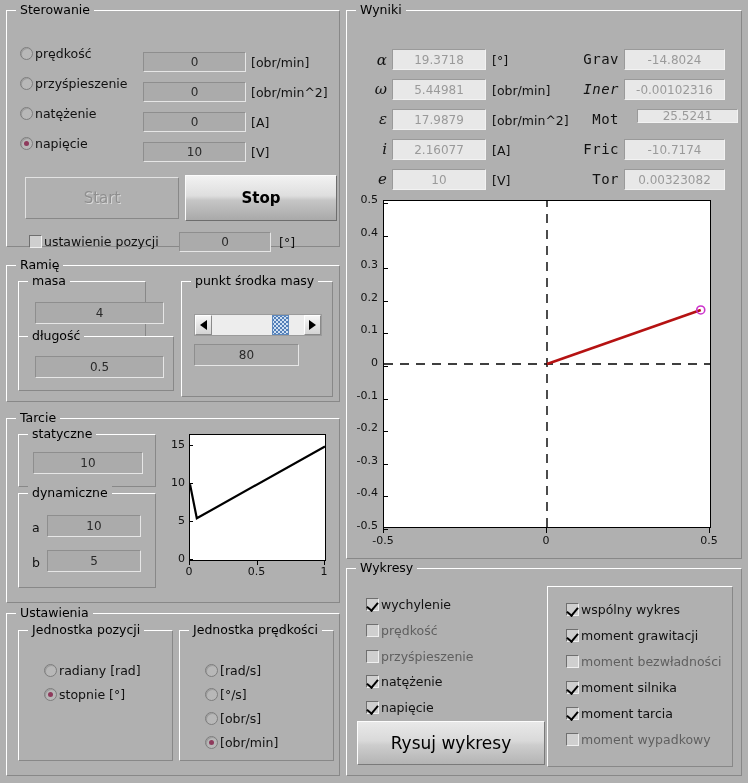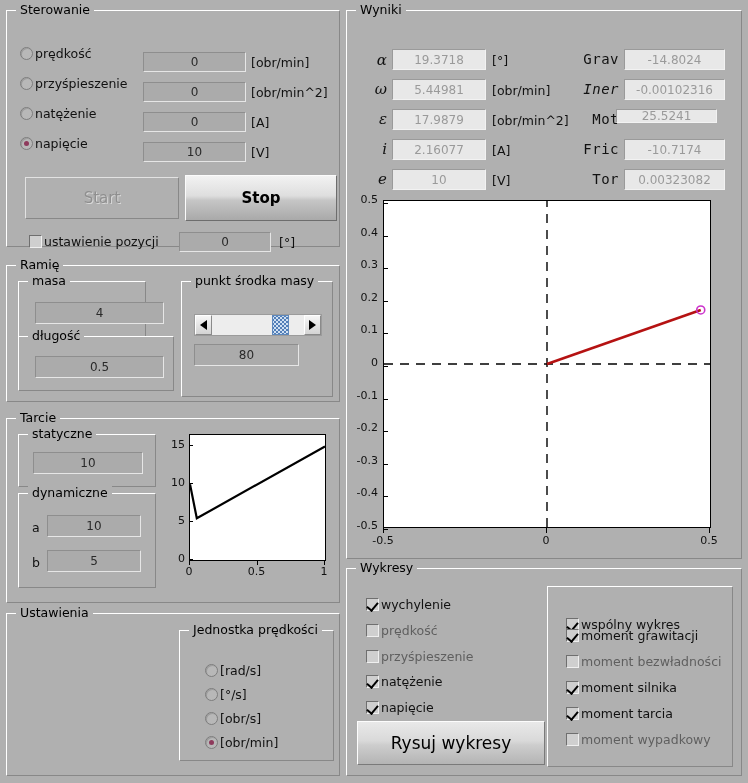--- a/index.html
+++ b/index.html
@@ -339,20 +339,32 @@
           <span class="tick-mark" style="left: 94.5px; top: 132px; width: 1px; height: 4px;"></span>
           <span class="tick-lbl" style="left: 151px; top: 136px; width: 22px; text-align: center;">1</span>
           <span class="tick-mark" style="left: 162px; top: 132px; width: 1px; height: 4px;"></span>
         </div>
     </div>
   </div>
 
   <div class="gb" style="left:6px; top:613px; width:334px; height:163px;">
     <span class="gb-title">Ustawienia</span>
 
+    <div class="gb" style="left:11px; top:16px; width:155px; height:131px;">
+      <span class="gb-title">Jednostka pozycji</span>
+
+      <div class="radio-row" style="left:25px; top:32px;">
+        <span class="radio"></span>
+        <span class="lbl">radiany [rad]</span>
+      </div>
+      <div class="radio-row" style="left:25px; top:56px;">
+        <span class="radio on"></span>
+        <span class="lbl">stopnie [°]</span>
+      </div>
+    </div>
 
     <div class="gb" style="left:172px; top:16px; width:155px; height:131px;">
       <span class="gb-title">Jednostka prędkości</span>
 
       <div class="radio-row" style="left:25px; top:32px;">
         <span class="radio"></span>
         <span class="lbl">[rad/s]</span>
       </div>
       <div class="radio-row" style="left:25px; top:56px;">
         <span class="radio"></span>
@@ -392,21 +404,21 @@
     <div class="field res" style="left:45px; top:158px; width:94px; height:21px;">10</div>
     <span class="unit" style="left:145px; top:162px;">[V]</span>
 
     <span class="res-lbl mono" style="left:210px; top:40px; width:62px;">Grav</span>
     <div class="field res" style="left:277px; top:38px; width:101px; height:21px;">-14.8024</div>
 
     <span class="res-lbl mono" style="left:210px; top:70px; width:62px;font-style:italic;">Iner</span>
     <div class="field res" style="left:277px; top:68px; width:101px; height:21px;">-0.00102316</div>
 
     <span class="res-lbl mono" style="left:210px; top:100px; width:62px;">Mot</span>
-    <div class="field res" style="left:269px; top:98px; width:101px; height:14px;">25.5241</div>
+    <div class="field res" style="left:290px; top:98px; width:101px; height:14px;">25.5241</div>
 
     <span class="res-lbl mono" style="left:210px; top:130px; width:62px;">Fric</span>
     <div class="field res" style="left:277px; top:128px; width:101px; height:21px;">-10.7174</div>
 
     <span class="res-lbl mono" style="left:210px; top:160px; width:62px;">Tor</span>
     <div class="field res" style="left:277px; top:158px; width:101px; height:21px;">0.00323082</div>
 
     <div class="plotbox" style="left:4px; top:186px; width:388px; height:355px;">
       <div class="plot-canvas" id="armCanvas" style="left:32px; top:3px; width:328px; height:328px;">
         <svg width="326" height="326" viewBox="0 0 326 326" style="position:absolute;left:0;top:0;">
@@ -469,21 +481,21 @@
       <span class="lbl">natężenie</span>
     </div>
     <div class="cb-row" style="left:19px; top:131px;">
       <span class="cb on"></span>
       <span class="lbl">napięcie</span>
     </div>
 
     <div class="btn flatbtn" style="left:10px; top:152px; width:188px; height:44px; font-size:17px;">Rysuj wykresy</div>
 
     <div class="gb" style="left:200px; top:17px; width:186px; height:181px;">
-      <div class="cb-row" style="left:18px; top:30px;">
+      <div class="cb-row" style="left:18px; top:15px;">
         <span class="cb on"></span>
         <span class="lbl">wspólny wykres</span>
       </div>
       <div class="cb-row" style="left:18px; top:41px;">
         <span class="cb on"></span>
         <span class="lbl">moment grawitacji</span>
       </div>
       <div class="cb-row dim" style="left:18px; top:67px;align-items:center;">
         <span class="cb"></span>
         <span class="lbl">moment bezwładności</span>

